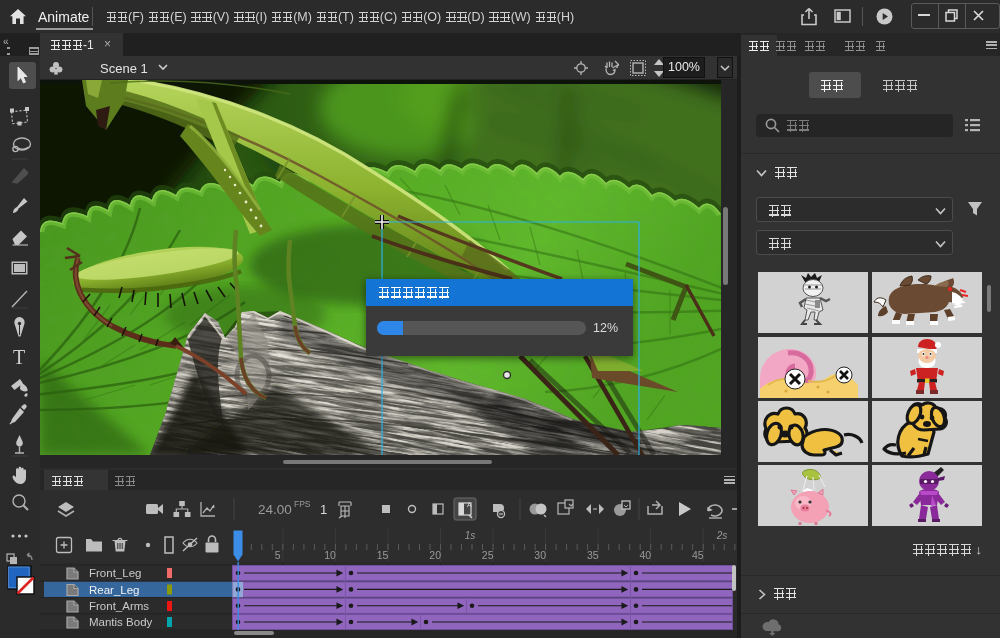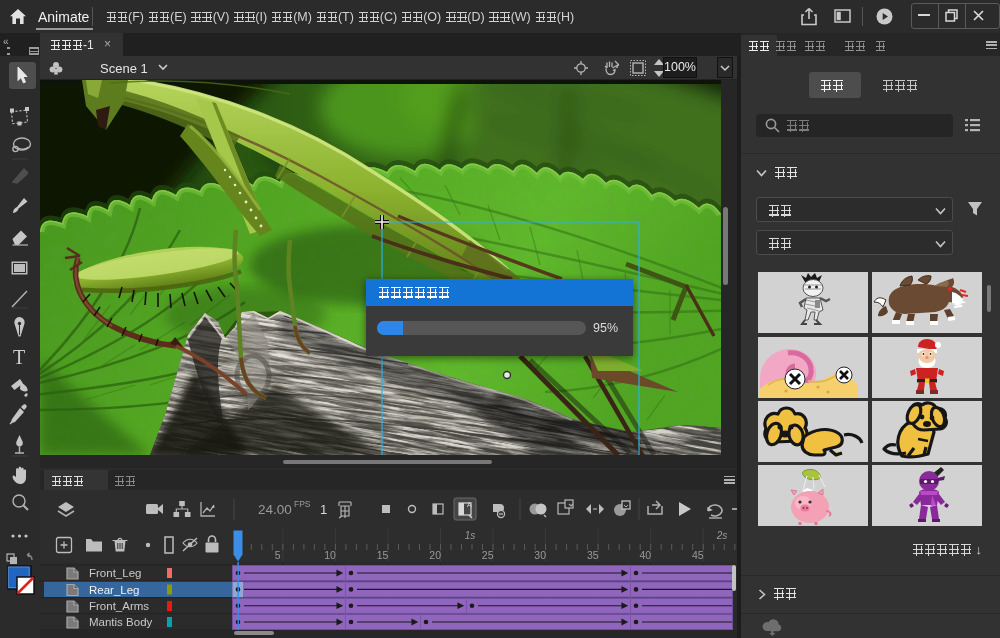--- a/index.html
+++ b/index.html
@@ -205,21 +205,21 @@
   <rect x="3" y="3" width="10" height="10" stroke-width="1.4"></rect>
   <rect x="0.5" y="0.5" width="15" height="15" stroke-dasharray="1.5 1.5" stroke-width="1"></rect>
     </svg>
 </div>
 <div class="abs" style="left:653px;top:58px;">
  <svg width="12" height="20" viewBox="0 0 12 20" fill="#c5c5c5">
       <path d="M6 1 L11 7 H1 Z"></path>
       <path d="M6 19 L1 13 H11 Z"></path>
     </svg>
 </div>
-<div class="abs" style="left:663px;top:57px;width:34px;height:21px;background:#1d1d1d;border:1px solid #111;color:#e8e8e8;font-size:12.5px;text-align:center;line-height:19px;">100%</div>
+<div class="abs" style="left:663px;top:57px;width:42px;height:21px;background:#1d1d1d;border:1px solid #111;color:#e8e8e8;font-size:12.5px;text-align:center;line-height:19px;">100%</div>
 <div class="abs" style="left:717px;top:57px;width:16px;height:21px;background:#2a2a2a;border:1px solid #111;"></div>
 <div class="abs" style="left:720px;top:64px;">
     <svg width="10" height="8" viewBox="0 0 10 8" fill="none" stroke="#ccc" stroke-width="1.5">
       <path d="M1 2 L5 6 L9 2"></path>
     </svg>
   </div>
 
 <div id="canvas" class="abs" style="left:40px;top:80px;width:681px;height:375px;overflow:hidden;background:#2a5214;">
 <svg width="681" height="375" viewBox="0 0 681 375">
 <defs>
@@ -425,21 +425,21 @@
 <div class="abs" style="left:723px;top:207px;width:5px;height:78px;background:#787878;border-radius:3px;"></div>
 <div class="abs" style="left:40px;top:455px;width:681px;height:13px;background:#262626;"></div>
 <div class="abs" style="left:283px;top:460px;width:209px;height:4px;background:#787878;border-radius:2px;"></div>
 <div class="abs" style="left:737px;top:56px;width:4px;height:582px;background:#1d1d1d;"></div>
 
 <div class="abs" style="left:366px;top:279px;width:267px;height:77px;box-shadow:0 2px 8px rgba(0,0,0,.5);">
   <div style="height:27px;background:#1374d6;color:#fff;font-size:13px;--c:#fff;padding:6px 0 0 12px;"><i class="g"></i><i class="g"></i><i class="g"></i><i class="g"></i><i class="g"></i><i class="g"></i></div>
   <div style="height:50px;background:#3a3a3a;position:relative;">
     <div style="position:absolute;left:11px;top:15px;width:209px;height:14px;background:#565656;border-radius:7px;"></div>
     <div style="position:absolute;left:11px;top:15px;width:26px;height:14px;background:#2e86e8;border-radius:7px 0 0 7px;"></div>
-    <div style="position:absolute;left:227px;top:15px;color:#dcdcdc;font-size:12.5px;">95%</div>
+    <div style="position:absolute;left:227px;top:15px;color:#dcdcdc;font-size:12.5px;">12%</div>
   </div>
 </div>
 
 <div id="timeline" class="abs" style="left:40px;top:470px;width:697px;height:168px;background:#2b2b2b;overflow:hidden;">
 
   <div class="abs" style="left:0;top:0;width:697px;height:20px;background:#262626;"></div>
   <div class="abs" style="left:4px;top:0;width:64px;height:20px;background:#343434;"></div>
   <div class="abs" style="left:11px;top:4px;--c:#e0e0e0;font-size:12px;"><i class="g s"></i><i class="g s"></i><i class="g s"></i></div>
   <div class="abs" style="left:74px;top:4px;--c:#8a8a8a;font-size:12px;"><i class="g s"></i><i class="g s"></i></div>
   <div class="abs" style="left:684px;top:6px;width:11px;height:8px;background:repeating-linear-gradient(to bottom,#b0b0b0 0 1.4px,transparent 1.4px 3.2px);"></div>

